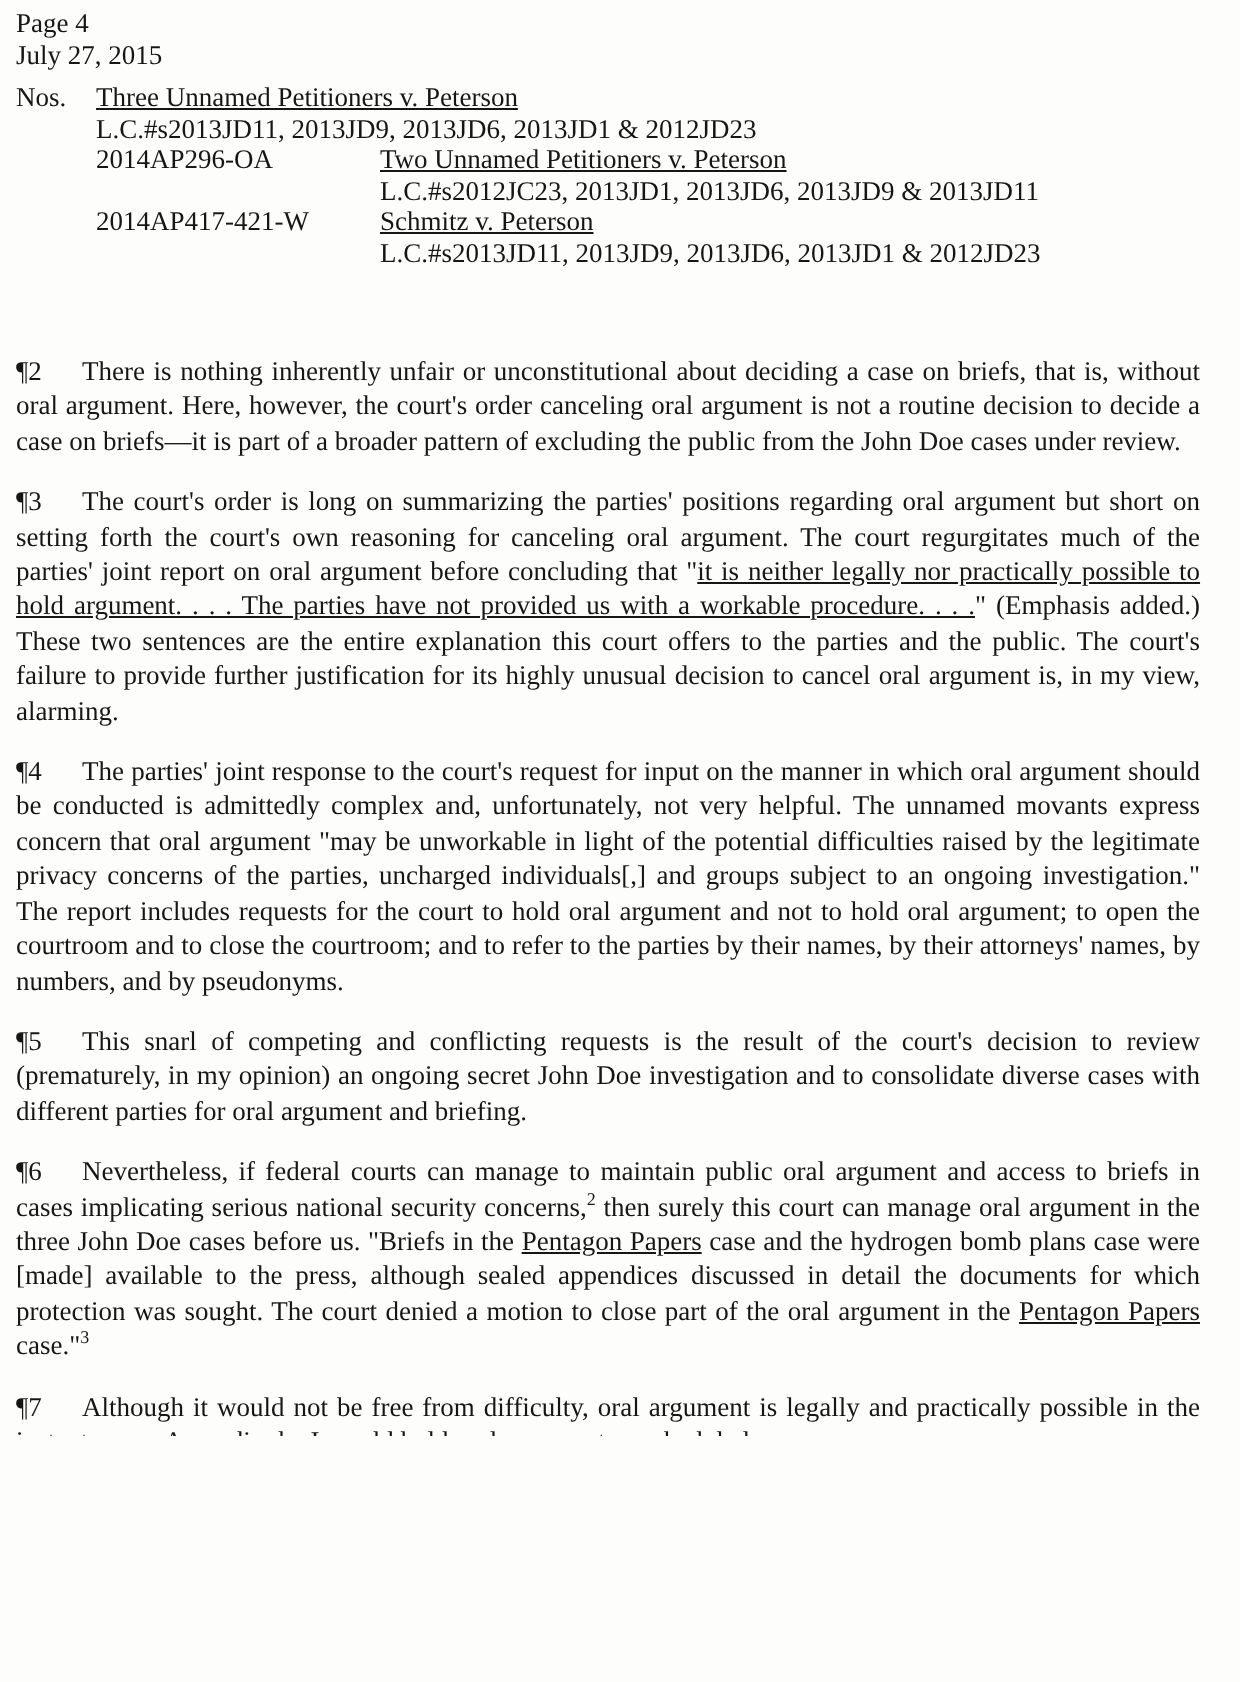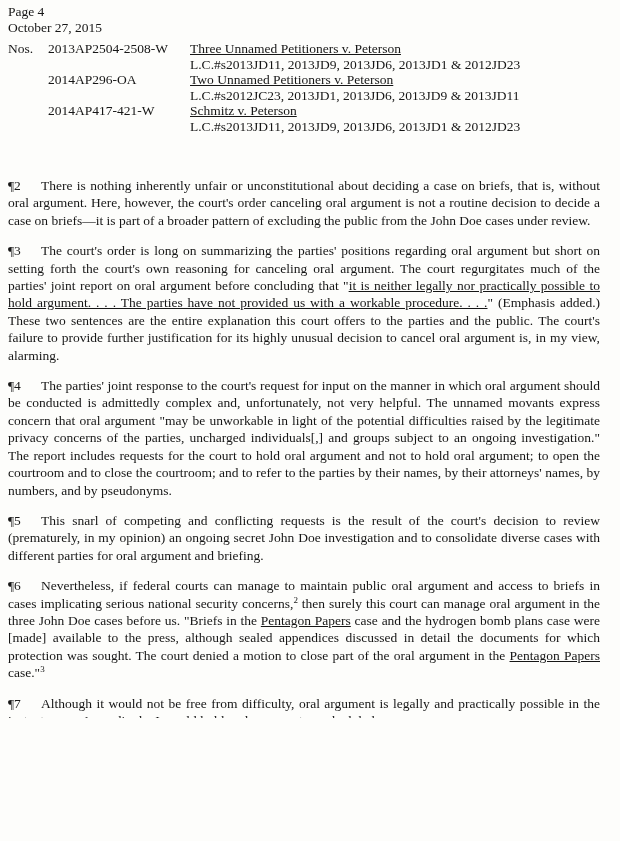--- a/index.html
+++ b/index.html
@@ -58,27 +58,26 @@
   .footnote sup { font-size: 9px; vertical-align: super; line-height: 0; margin-right: 3px; }
   .fn-see { margin-right: 0.3em; }
 </style>
 </head>
 <body>
 
 <div class="page">
 
   <header>
     <div class="hdr-line">Page 4</div>
-    <div class="hdr-line">October 27, 2015</div>
+    <div class="hdr-line">July 27, 2015</div>
 
     <div class="case-list">
 
       <div class="case-row">
         <div class="col-nos">Nos.</div>
-        <div class="col-num">2013AP2504-2508-W</div>
         <div class="col-cap">
           <div class="u">Three Unnamed Petitioners v. Peterson</div>
           <div>L.C.#s2013JD11, 2013JD9, 2013JD6, 2013JD1 &amp; 2012JD23</div>
         </div>
       </div>
 
       <div class="case-row">
         <div class="col-nos"></div>
         <div class="col-num">2014AP296-OA</div>
         <div class="col-cap">

